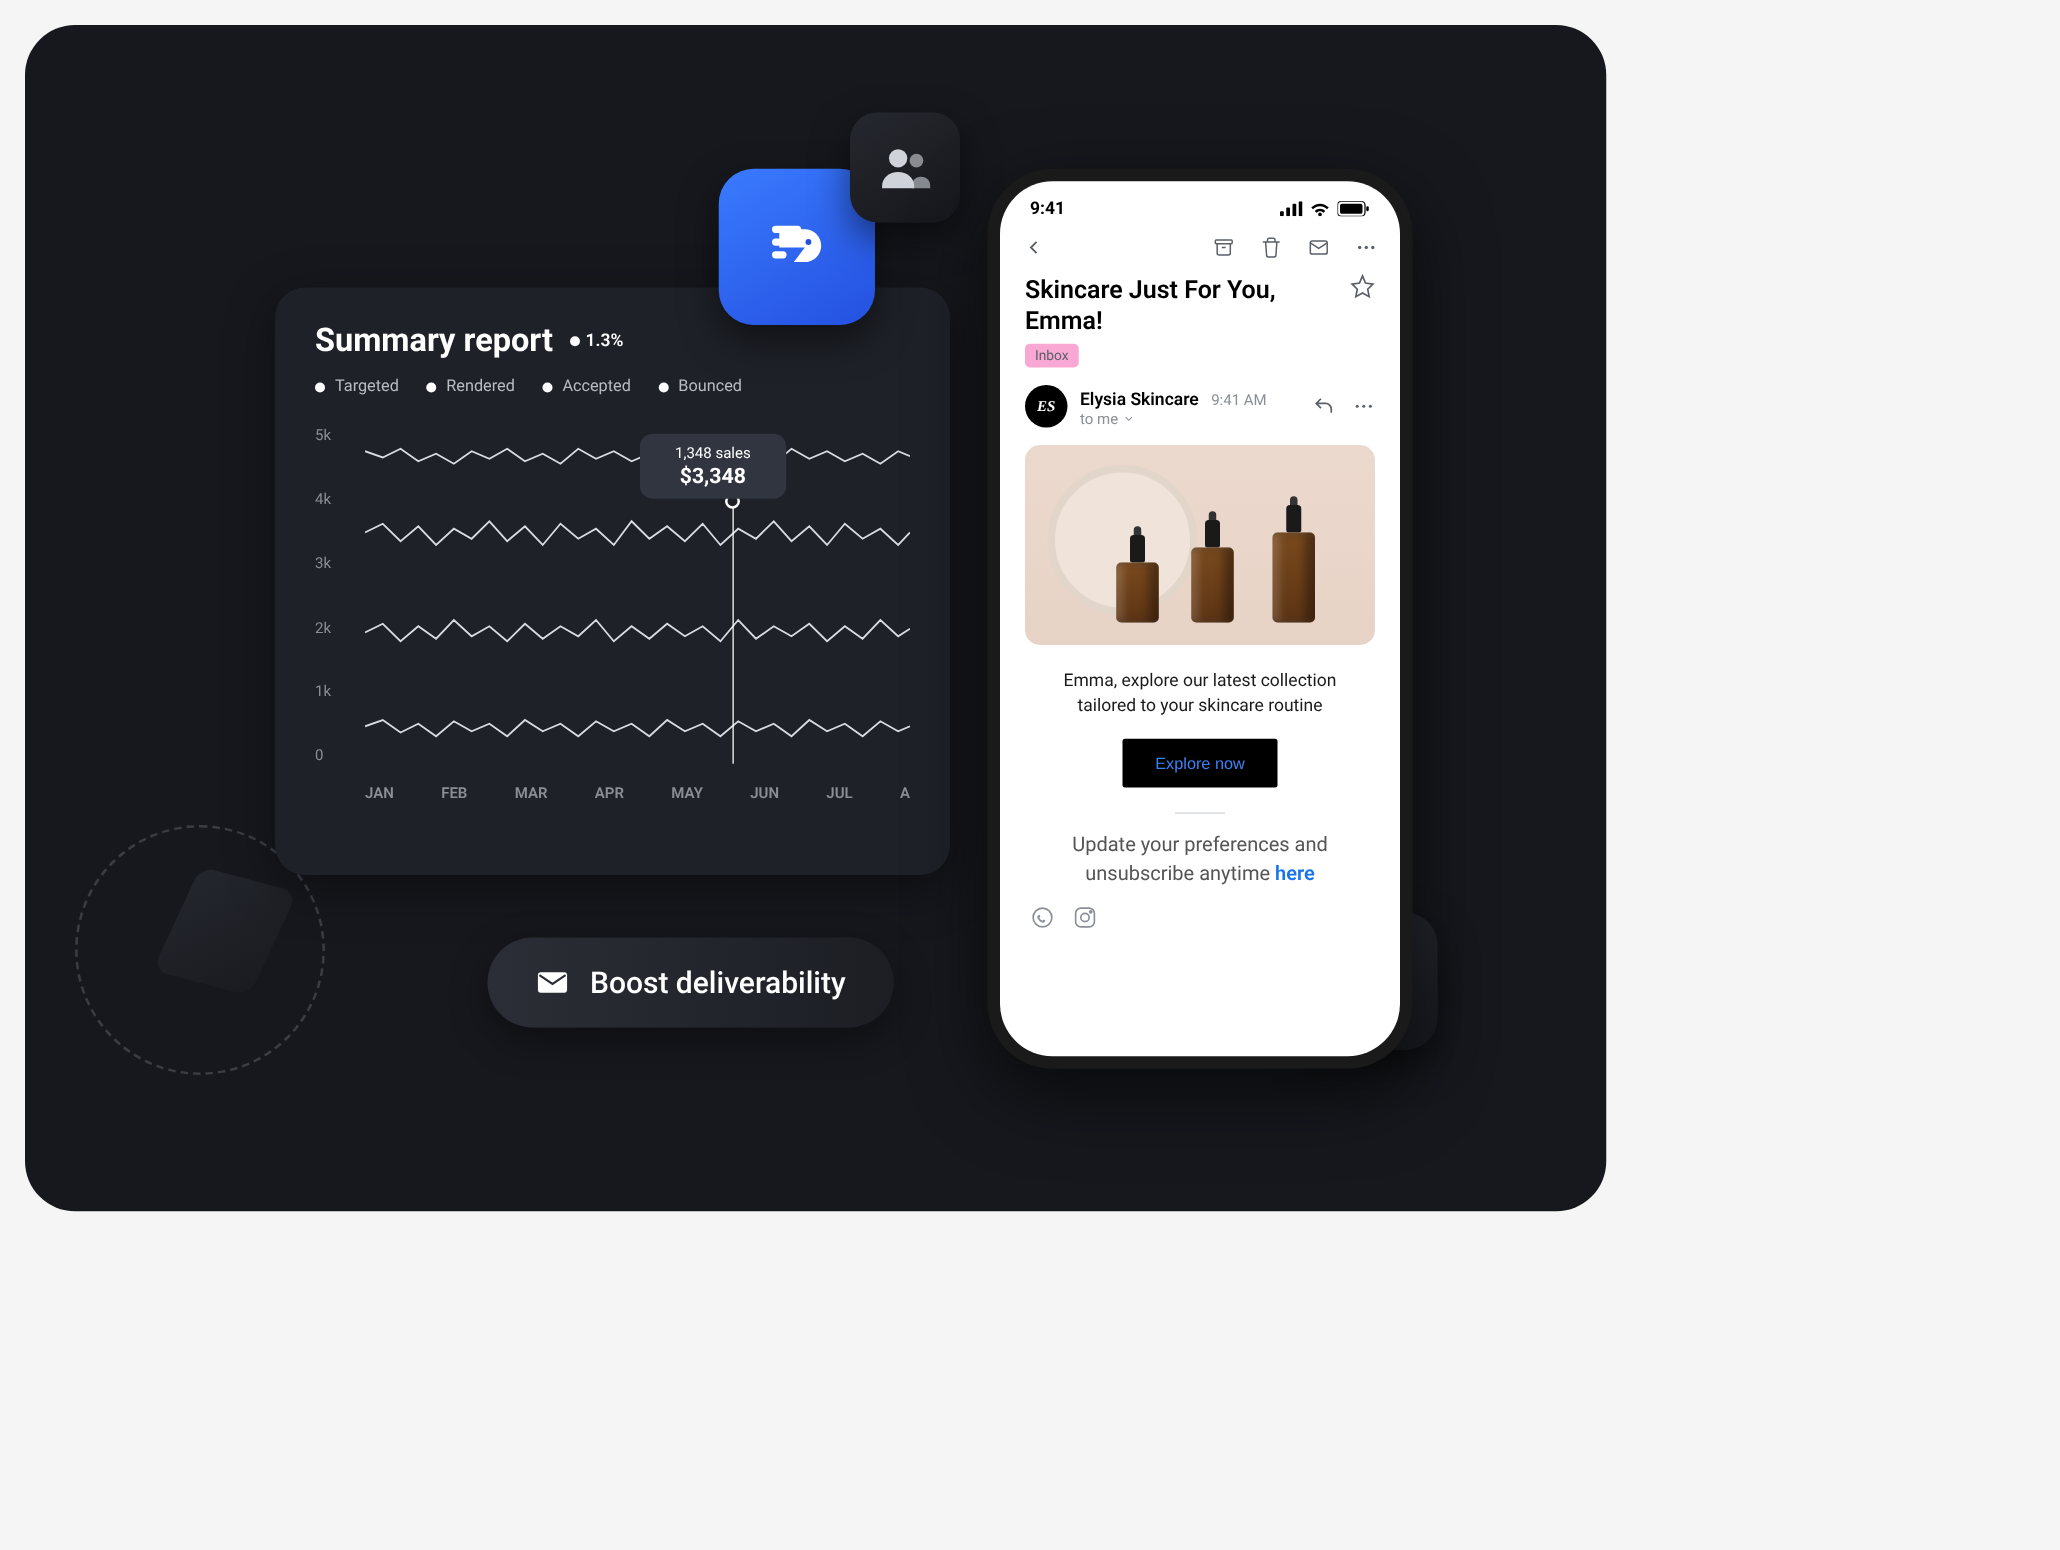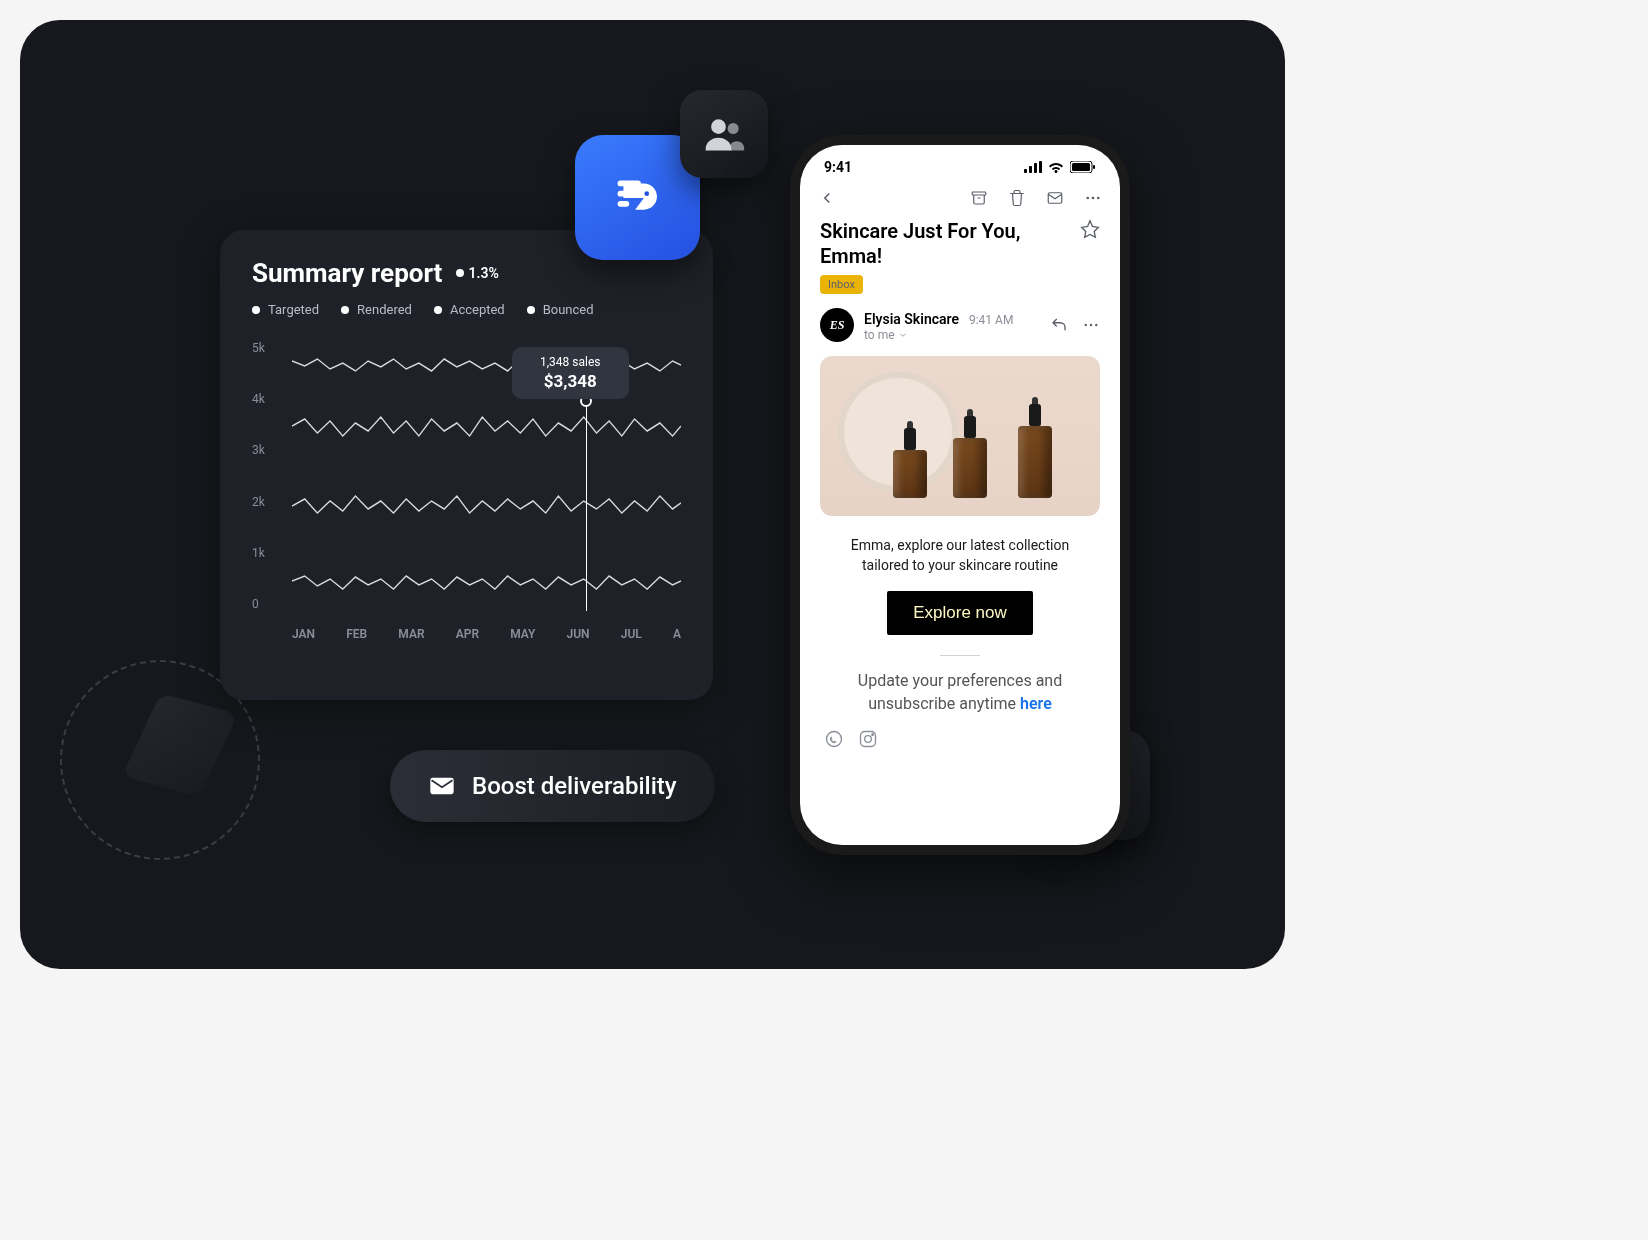--- a/index.html
+++ b/index.html
@@ -40,21 +40,21 @@
     border-radius: 12px;
     transform: rotate(15deg) skew(-10deg);
     opacity: 0.7;
   }
 
   
   .report-card {
     position: absolute;
     left: 200px;
     top: 210px;
-    width: 493px;
+    width: 540px;
     height: 470px;
     background: #1e2128;
     border-radius: 24px;
     padding: 28px 32px;
     box-shadow: 0 10px 40px rgba(0,0,0,0.4);
   }
   .report-title-row { display:flex; align-items:center; gap:14px; }
   .report-title { color:#fff; font-size:26px; font-weight:700; }
   .report-delta { color:#fff; font-size:14px; font-weight:600; display:flex; align-items:center; gap:4px;text-align:center;}
   .report-delta::before { content:""; width:8px; height:8px; border-radius:50%; background:#fff; }
@@ -167,21 +167,21 @@
   }
   .status-right { display:flex; gap:6px; align-items:center; }
   .mail-toolbar {
     display:flex; justify-content:space-between; align-items:center;
     padding:8px 18px;
   }
   .mail-toolbar-right { display:flex; gap:20px; align-items:center; }
   .mail-content { padding: 4px 20px 20px; }
   .mail-subject-row { display:flex; align-items:flex-start; justify-content:space-between; gap:10px; }
   .mail-subject { font-size:20px; font-weight:600; color:#000; line-height:1.25; }
-  .inbox-badge { display:inline-block; background:#eab308; color:#5a5f68; font-size:11px; padding:3px 8px; border-radius:4px; margin-top:6px; }
+  .inbox-badge { display:inline-block; background:#f9a8d4; color:#5a5f68; font-size:11px; padding:3px 8px; border-radius:4px; margin-top:6px; }
   .sender-row { display:flex; align-items:center; gap:10px; margin-top:14px; }
   .avatar {
     width:34px; height:34px; border-radius:50%;
     background:#000; color:#fff;
     font-size:12px; font-weight:700;
     display:flex; align-items:center; justify-content:center;
     font-style:italic;
     font-family: Georgia, serif;
   }
   .sender-meta { flex:1; }
@@ -217,21 +217,21 @@
   .bottle-body {
     width:34px; border-radius:4px;
     background:linear-gradient(180deg,#7a4a1e,#5c3414);
     box-shadow:inset -8px 0 8px rgba(0,0,0,0.35), inset 6px 0 6px rgba(255,255,255,0.15);
   }
   .b1 { left:70px; } .b1 .bottle-body{ height:48px; }
   .b2 { left:130px; } .b2 .bottle-body{ height:60px; }
   .b3 { left:195px; } .b3 .bottle-body{ height:72px; }
 
   .email-body-text { text-align:center; font-size:14px; color:#1a1a1a; margin-top:20px; line-height:1.4; padding:0 6px;}
-  .cta-btn { display:block; margin:16px auto 0; background:#000; color:#fef9c3; font-size:17px; font-weight:500; padding:12px 26px; border:none; border-radius:2px; }
+  .cta-btn { display:block; margin:16px auto 0; background:#000; color:#3b82f6; font-size:13px; font-weight:500; padding:12px 26px; border:none; border-radius:2px; }
   .divider-small { width:40px; height:1px; background:#d0d3d8; margin:20px auto 14px; }
   .footer-text { text-align:center; font-size:16px; color:#555; line-height:1.4; }
   .footer-text .link { color:#1a73e8; font-weight:600; }
   .social-row { display:flex; gap:14px; margin-top:14px; padding-left:4px; }
   .social-row svg { color:#8a8f97; }
 
   svg { display:block; }
 </style>
 </head>
 <body>

